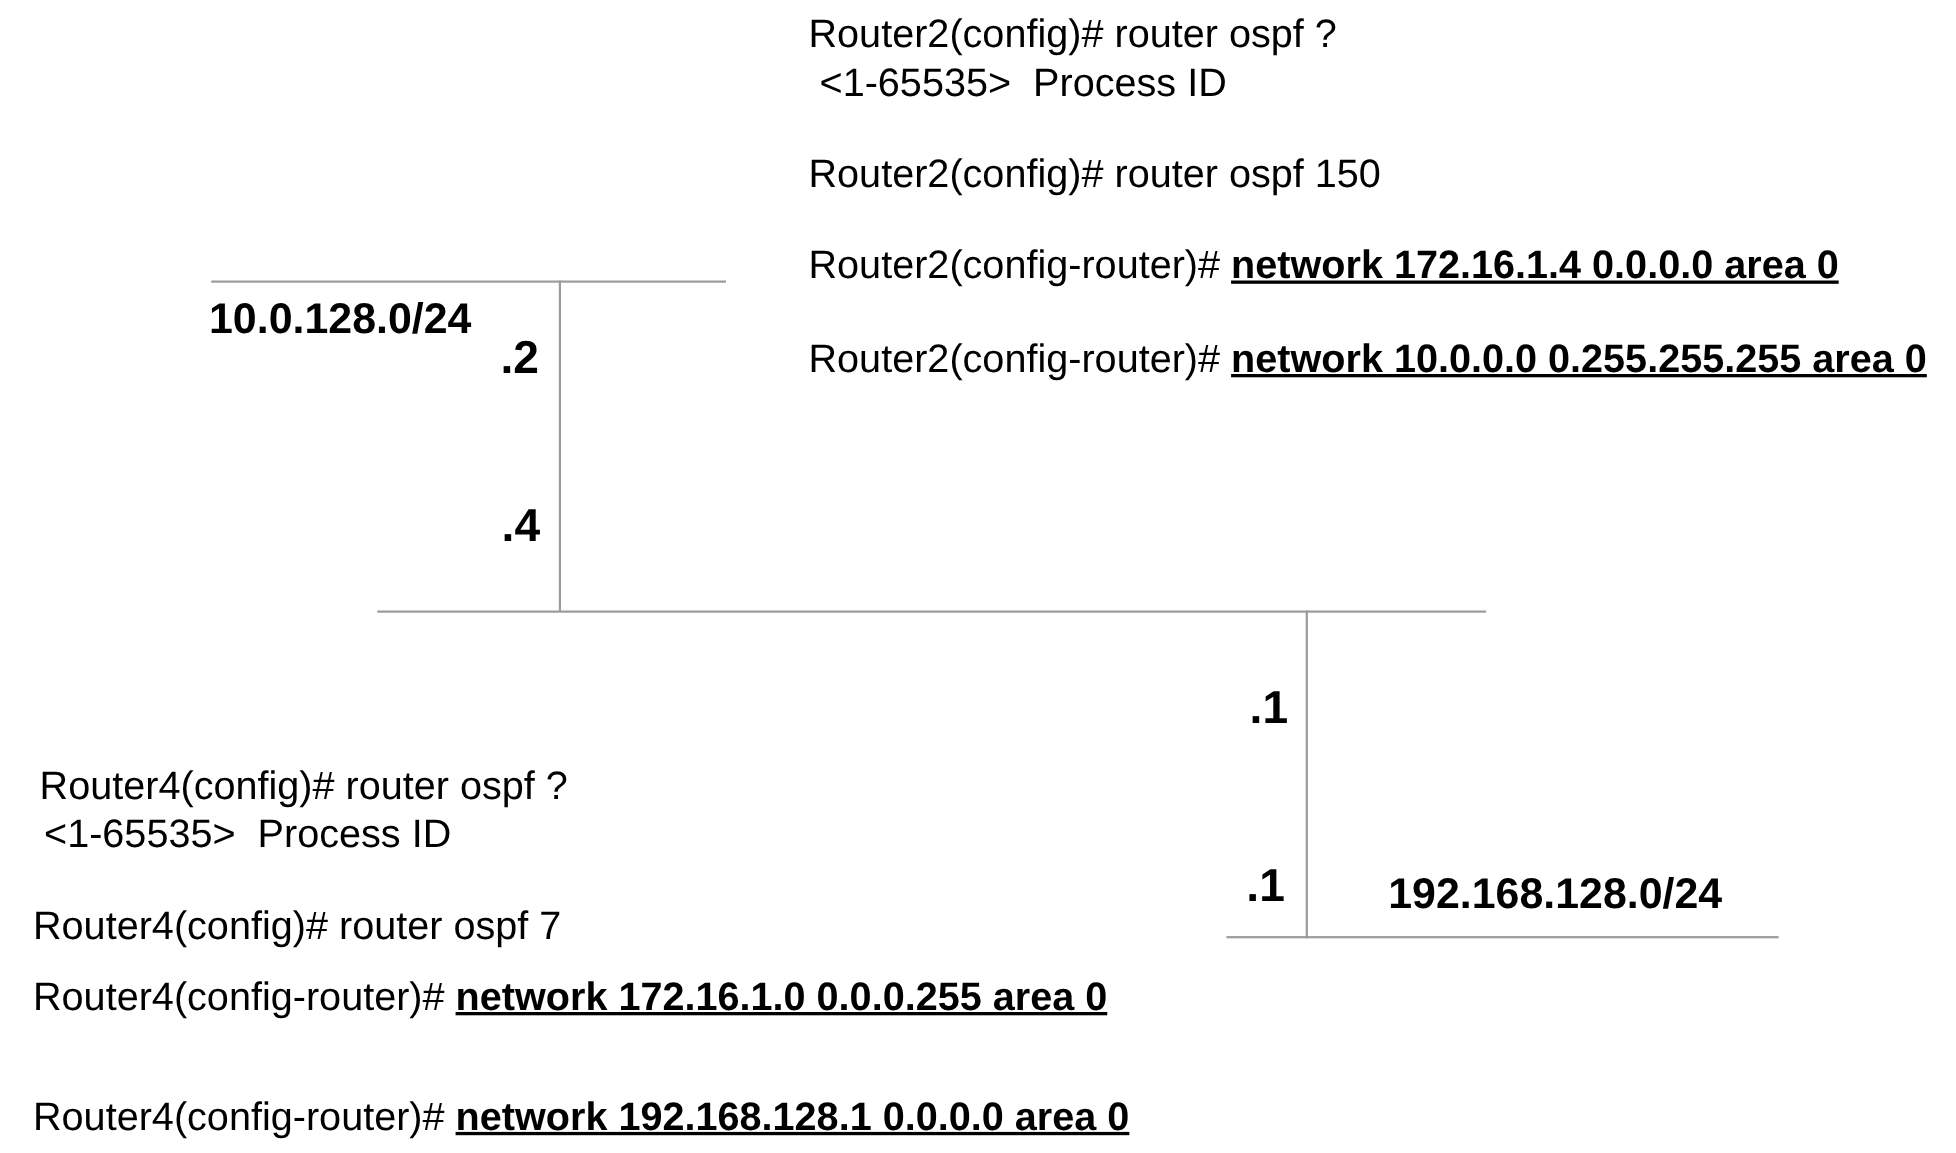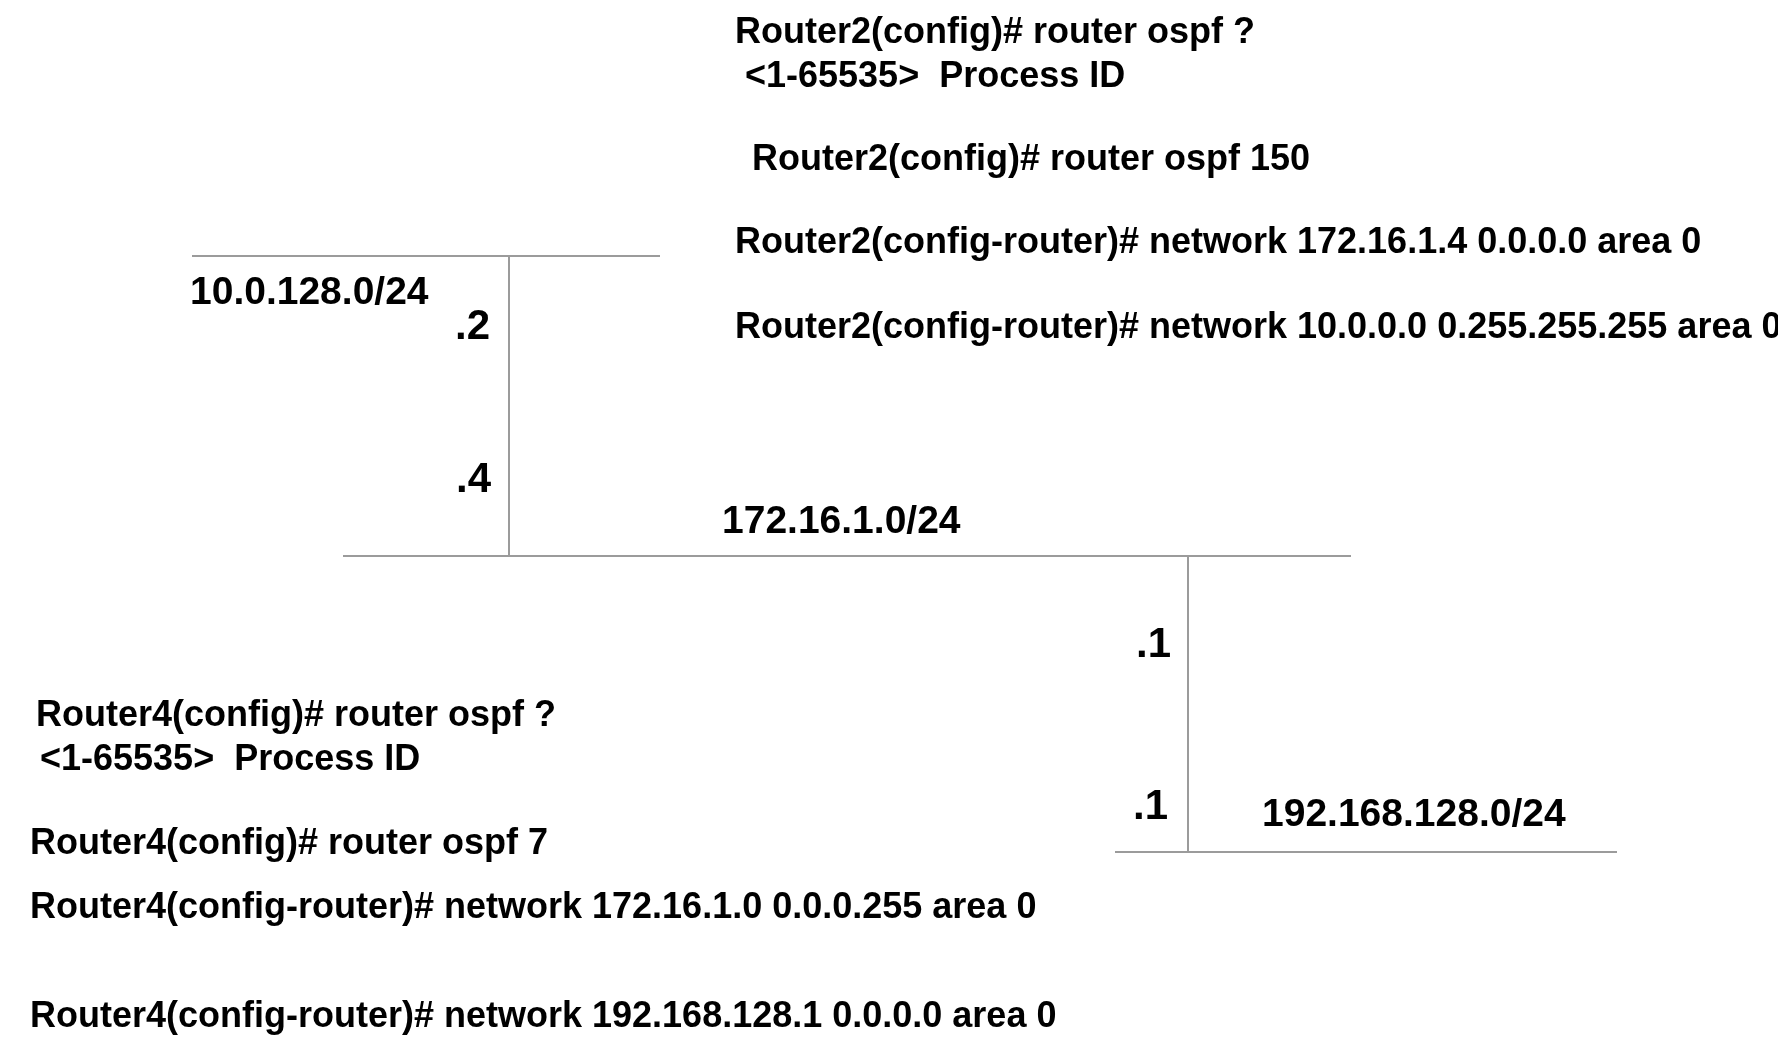--- a/index.html
+++ b/index.html
@@ -12,22 +12,22 @@
     color:#000;
   }
   
   .tline{
     position:absolute;
     font-size:36px;
     line-height:44px;
     white-space:pre;
     color:#000;
   }
-  .tline .n{font-weight:bold;white-space:pre;}
-  .tline .b{font-weight:bold;white-space:pre;}
+  .tline .n{font-weight:normal;white-space:pre;}
+  .tline .b{font-weight:bold;white-space:pre;text-decoration:underline;}
   
   .netlabel{
     position:absolute;
     font-weight:bold;
     font-size:39px;
     line-height:1.1;
     white-space:nowrap;
     color:#000;
   }
   .iflabel{
@@ -51,41 +51,40 @@
   }
 </style>
 </head>
 <body>
 
 <div id="canvas">
 
   <div>
     <div class="tline" style="left:735px;top:9px"><span class="n">Router2(config)# router ospf ?</span><span class="b"></span></div>
     <div class="tline" style="left:735px;top:53px"><span class="n"> &lt;1-65535&gt;  Process ID</span><span class="b"></span></div>
-    <div class="tline" style="left:752px;top:136px"><span class="n">Router2(config)# router ospf 150</span><span class="b"></span></div>
+    <div class="tline" style="left:735px;top:136px"><span class="n">Router2(config)# router ospf 150</span><span class="b"></span></div>
     <div class="tline" style="left:735px;top:219px"><span class="n">Router2(config-router)# </span><span class="b">network 172.16.1.4 0.0.0.0 area 0</span></div>
     <div class="tline" style="left:735px;top:304px"><span class="n">Router2(config-router)# </span><span class="b">network 10.0.0.0 0.255.255.255 area 0</span></div>
   </div>
 
   <div>
     <div class="tline" style="left:36px;top:692px"><span class="n">Router4(config)# router ospf ?</span><span class="b"></span></div>
     <div class="tline" style="left:30px;top:736px"><span class="n"> &lt;1-65535&gt;  Process ID</span><span class="b"></span></div>
     <div class="tline" style="left:30px;top:820px"><span class="n">Router4(config)# router ospf 7</span><span class="b"></span></div>
     <div class="tline" style="left:30px;top:884px"><span class="n">Router4(config-router)# </span><span class="b">network 172.16.1.0 0.0.0.255 area 0</span></div>
     <div class="tline" style="left:30px;top:993px"><span class="n">Router4(config-router)# </span><span class="b">network 192.168.128.1 0.0.0.0 area 0</span></div>
   </div>
 
   <div class="hline" style="left:192px;top:255px;width:468px"></div>
   <div class="vline" style="left:508px;top:255px;height:301px"></div>
   <div class="hline" style="left:343px;top:555px;width:1008px"></div>
   <div class="vline" style="left:1187px;top:555px;height:298px"></div>
   <div class="hline" style="left:1115px;top:851px;width:502px"></div>
 
   <div class="netlabel" style="left:190px;top:270px">10.0.128.0/24</div>
-  <div class="netlabel" style="left:722px;top:499px">172.16.1.0/24</div>
   <div class="netlabel" style="left:1262px;top:792px">192.168.128.0/24</div>
 
   <div class="iflabel" style="left:455px;top:302px">.2</div>
   <div class="iflabel" style="left:456px;top:455px">.4</div>
   <div class="iflabel" style="left:1136px;top:620px">.1</div>
   <div class="iflabel" style="left:1133px;top:782px">.1</div>
 
 
 
 </div>

